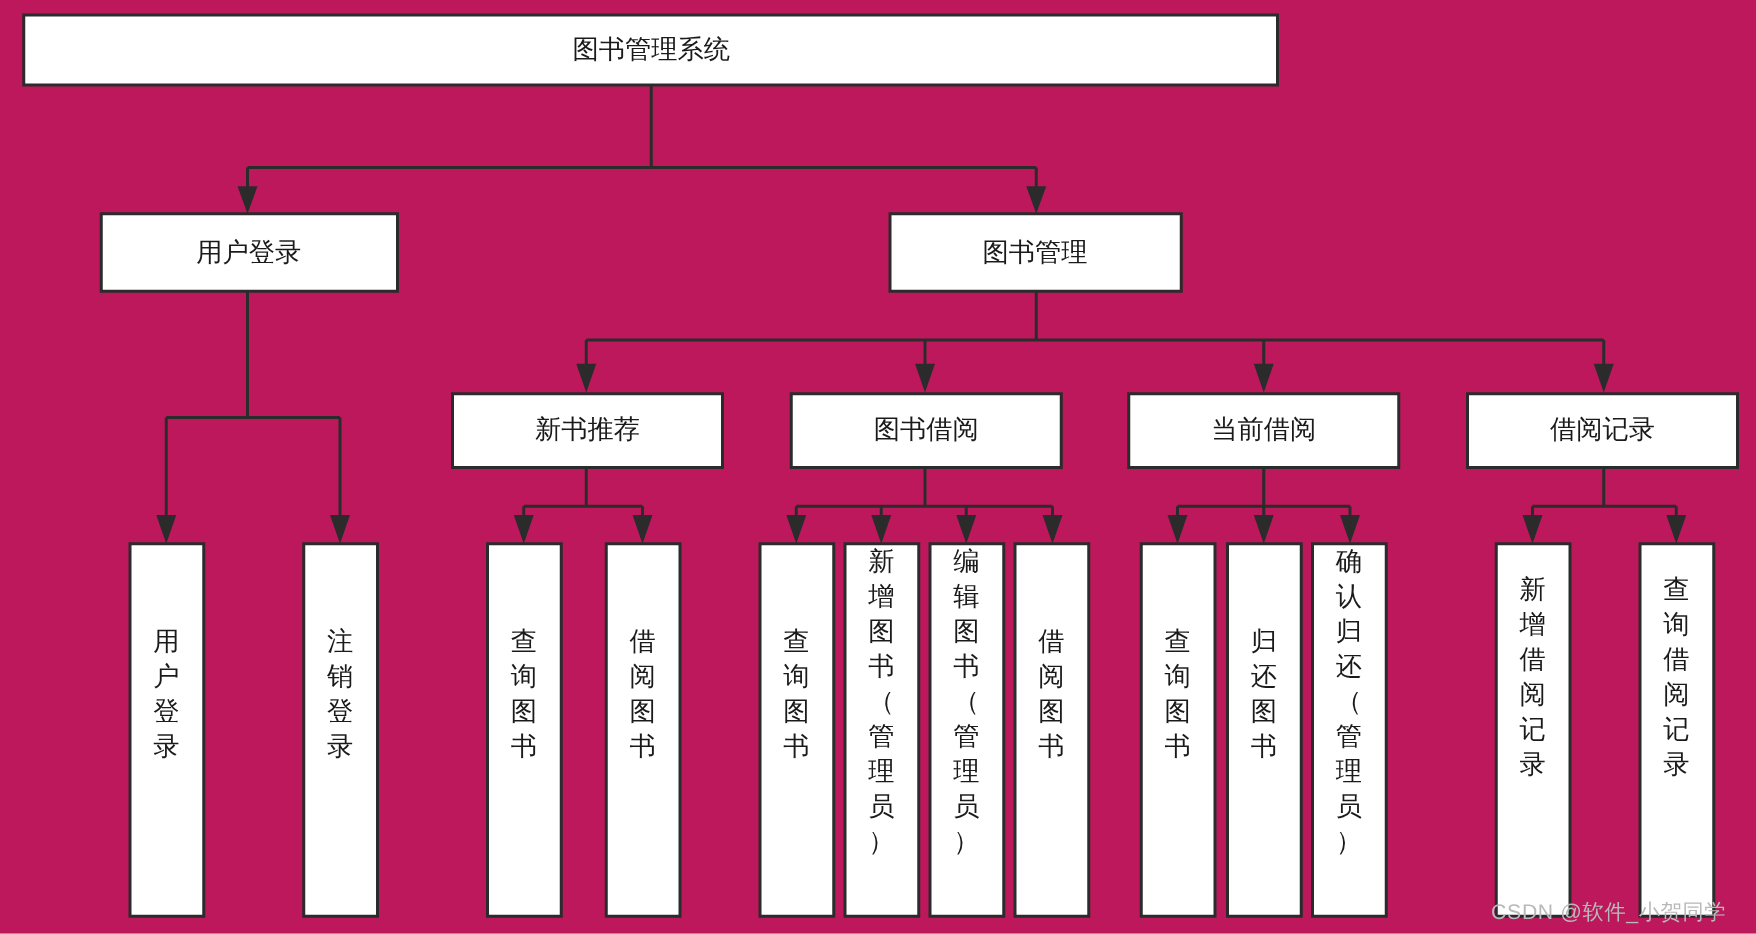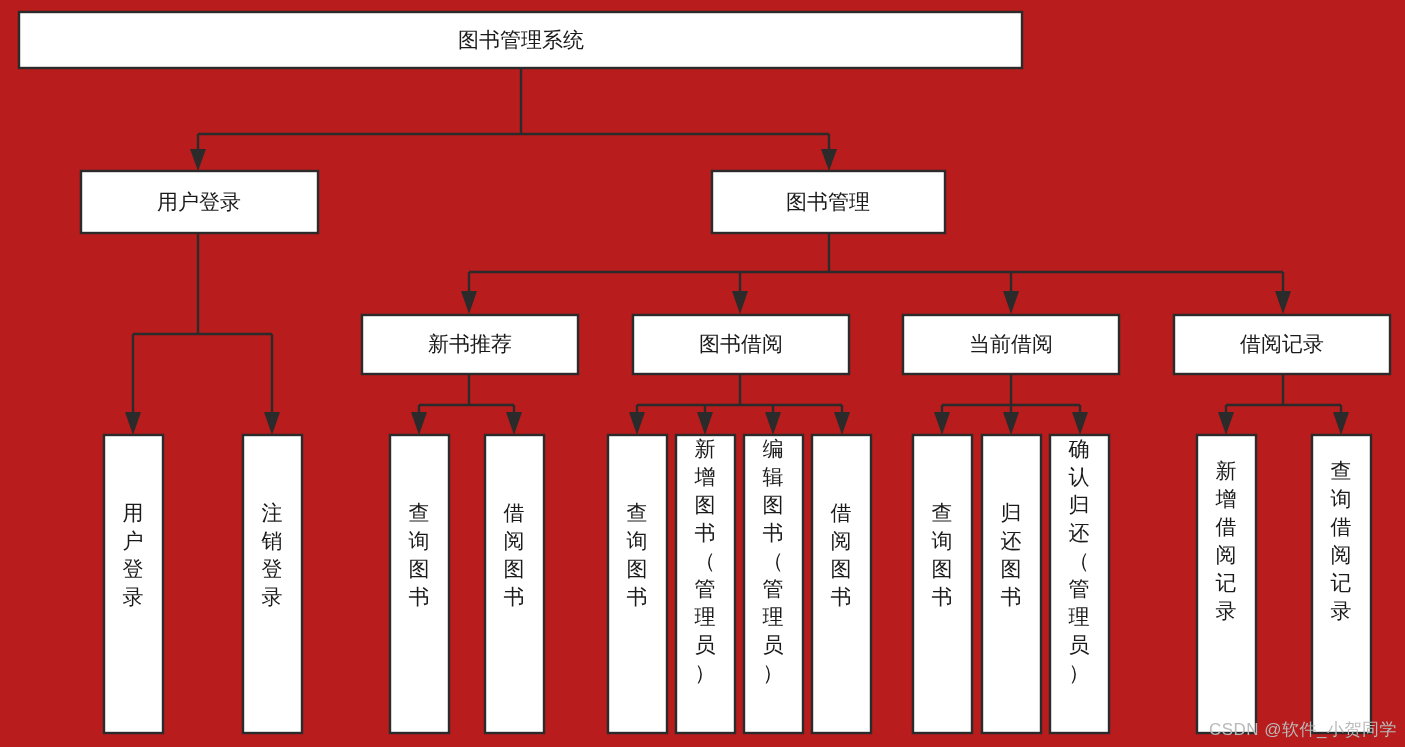--- a/index.html
+++ b/index.html
@@ -7,21 +7,21 @@
     padding: 0;
     background: #ffffff;
   }
   body {
     font-family: "Liberation Sans", "DejaVu Sans", sans-serif;
   }
   #diagram-root {
     position: relative;
     width: 1405px;
     height: 747px;
-    background: #b91c1c;
+    background: #be185d;
     overflow: hidden;
   }
   svg#flow {
     position: absolute;
     inset: 0;
     width: 1405px;
     height: 747px;
     display: block;
   }
   .node-rect {
@@ -47,21 +47,21 @@
     dominant-baseline: middle;
   }
   .node-label-v {
     font-family: "Liberation Sans", "DejaVu Sans", sans-serif;
     font-size: 21px;
     fill: #1a1a1a;
     text-anchor: middle;
   }
   .watermark {
     position: absolute;
-    right: 8px;
+    right: 24px;
     bottom: 6px;
     font-family: "Liberation Sans", "DejaVu Sans", sans-serif;
     font-size: 17px;
     color: #b9b9b9;
     letter-spacing: 0.5px;
     white-space: nowrap;
     user-select: none;
   }
 </style>
 </head>

